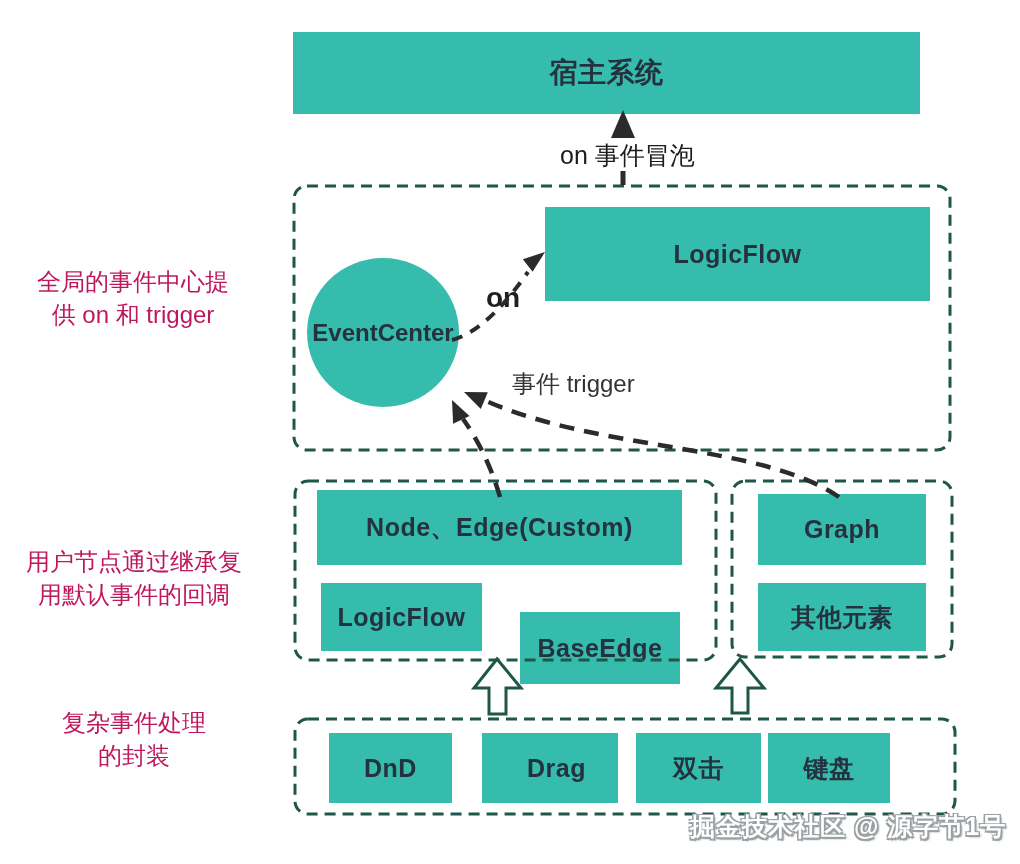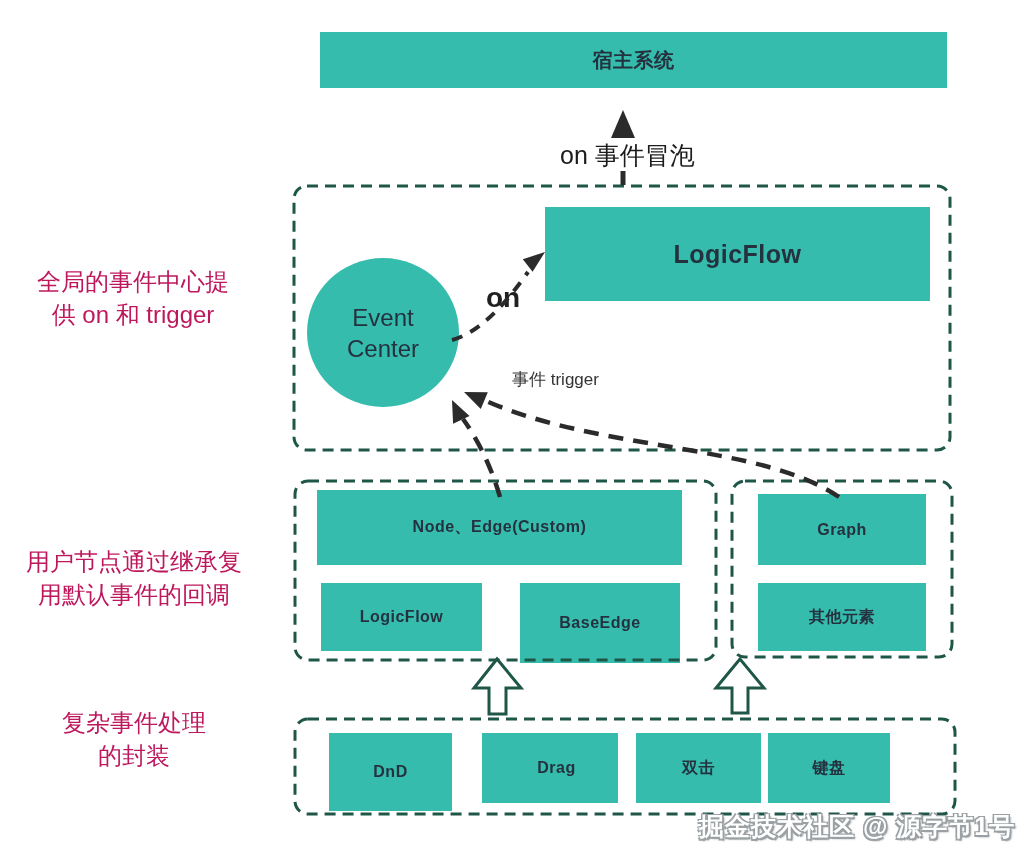--- a/index.html
+++ b/index.html
@@ -9,30 +9,30 @@
     background:#ffffff;
     font-family:"Liberation Sans","DejaVu Sans",sans-serif;
     overflow:hidden;
   }
   .box{
     position:absolute;
     background:var(--teal);
     color:var(--boxtext);
     display:flex;align-items:center;justify-content:center;
     font-weight:bold;
-    font-size:16px;
+    font-size:25px;
     letter-spacing:0.5px;
   }
   .circle{
     position:absolute;
     background:var(--teal);
     color:var(--boxtext);
     border-radius:50%;
-    display:flex;flex-direction:column;align-items:center;justify-content:center;
-    font-weight:normal;font-size:24px;line-height:31px;
+    display:flex;flex-direction:row;align-items:center;justify-content:center;
+    font-weight:bold;font-size:24px;line-height:31px;
   }
   .side-label{
     position:absolute;
     color:#be185d;
     font-size:24px;line-height:33px;
     text-align:center;
   }
   .float-label{position:absolute;color:#2a2a2a;}
   svg{position:absolute;left:0;top:0;pointer-events:none;}
   .watermark{
@@ -46,37 +46,37 @@
       -1.5px 1.5px 0 #9aa0a3, 1.5px 1.5px 0 #9aa0a3,
       2px 2px 2px #8d9396;
     white-space:nowrap;
   }
 </style>
 </head>
 <body>
 
 <div id="stage" style="--teal:#36bcad;--boxtext:#243240;">
 
-  <div class="box" style="left:320px;top:32px;width:627px;height:56px;font-size:20px;">宿主系统</div>
+  <div class="box" style="left:293px;top:32px;width:627px;height:82px;font-size:28px;">宿主系统</div>
 
   <div class="box" style="left:545px;top:207px;width:385px;height:94px;font-size:25px;">LogicFlow</div>
 
   <div class="circle" style="left:307px;top:258px;width:152px;height:149px;">
     <span>Event</span>
     <span>Center</span>
   </div>
 
   <div class="box" style="left:317px;top:490px;width:365px;height:75px;">Node、Edge(Custom)</div>
   <div class="box" style="left:321px;top:583px;width:161px;height:68px;">LogicFlow</div>
-  <div class="box" style="left:520px;top:583px;width:160px;height:80px;text-align:center;">BaseEdge</div>
+  <div class="box" style="left:520px;top:612px;width:160px;height:72px;text-align:center;">BaseEdge</div>
 
   <div class="box" style="left:758px;top:494px;width:168px;height:71px;">Graph</div>
   <div class="box" style="left:758px;top:583px;width:168px;height:68px;">其他元素</div>
 
-  <div class="box" style="left:329px;top:733px;width:123px;height:78px;">DnD</div>
+  <div class="box" style="left:329px;top:733px;width:123px;height:70px;">DnD</div>
   <div class="box" style="left:482px;top:733px;width:123px;height:70px;padding-left:13px;">Drag</div>
   <div class="box" style="left:636px;top:733px;width:125px;height:70px;">双击</div>
   <div class="box" style="left:768px;top:733px;width:122px;height:70px;">键盘</div>
 
   <div class="side-label" style="left:8px;top:265px;width:250px;">
     <div>全局的事件中心提</div>
     <div>供 on 和 trigger</div>
   </div>
 
   <div class="side-label" style="left:8px;top:545px;width:252px;">
@@ -86,21 +86,21 @@
 
   <div class="side-label" style="left:8px;top:706px;width:252px;">
     <div>复杂事件处理</div>
     <div>的封装</div>
   </div>
 
   <div class="float-label" style="left:520px;top:139px;width:215px;text-align:center;font-size:25px;font-weight:normal;color:#1c1c1c;">on 事件冒泡</div>
 
   <div class="float-label" style="left:486px;top:282px;font-size:28px;font-weight:bold;color:#1f1f1f;">on</div>
 
-  <div class="float-label" style="left:512px;top:368px;font-size:17px;color:#333333;">事件 trigger</div>
+  <div class="float-label" style="left:512px;top:368px;font-size:24px;color:#333333;">事件 trigger</div>
 
   <svg width="1020" height="864" viewBox="0 0 1020 864">
 
     <rect x="294" y="186" width="656" height="264" rx="13" fill="none" stroke="#1e5647" stroke-width="3" stroke-dasharray="11 7"></rect>
     <rect x="295" y="481" width="421" height="179" rx="13" fill="none" stroke="#1e5647" stroke-width="3" stroke-dasharray="11 7"></rect>
     <rect x="732" y="481" width="220" height="176" rx="13" fill="none" stroke="#1e5647" stroke-width="3" stroke-dasharray="11 7"></rect>
     <rect x="295" y="719" width="660" height="95" rx="13" fill="none" stroke="#1e5647" stroke-width="3" stroke-dasharray="11 7"></rect>
 
     <polygon points="623,110 611,138 635,138" fill="#2b2b2b"></polygon>
     <line x1="623" y1="171" x2="623" y2="185" stroke="#2b2b2b" stroke-width="5"></line>
@@ -111,15 +111,15 @@
     <path d="M 500,497 C 490,462 474,434 463,419" fill="none" stroke="#2b2b2b" stroke-width="4.5" stroke-dasharray="15 10"></path>
     <polygon points="452,400 469.5,416.1 453.1,423.7" fill="#2b2b2b"></polygon>
 
     <path d="M 839,497 C 760,443 600,452 484,400" fill="none" stroke="#2b2b2b" stroke-width="4.5" stroke-dasharray="15 10"></path>
     <polygon points="464,392 487.8,392.3 480.8,408.9" fill="#2b2b2b"></polygon>
 
     <polygon points="497,659 474,688 489,688 489,714 506,714 506,688 521,688" fill="#ffffff" stroke="#1e5647" stroke-width="3" stroke-linejoin="miter"></polygon>
     <polygon points="740,659 716,688 732,688 732,713 748,713 748,688 764,688" fill="#ffffff" stroke="#1e5647" stroke-width="3" stroke-linejoin="miter"></polygon>
   </svg>
 
-  <div class="watermark" style="left:690px;top:810px;margin-left:9px;">掘金技术社区 @ 源字节1号</div>
+  <div class="watermark" style="left:690px;top:810px;">掘金技术社区 @ 源字节1号</div>
 
 </div>
 
 </body></html>

